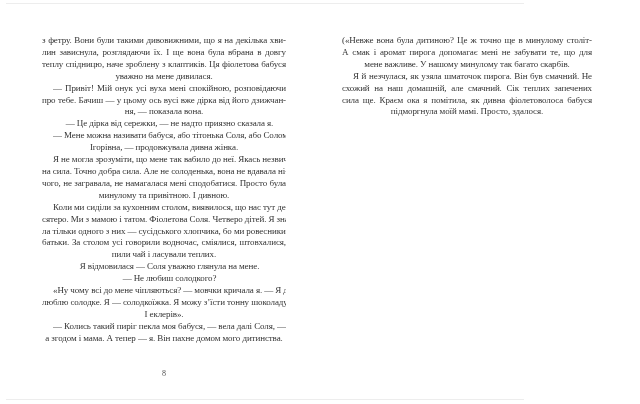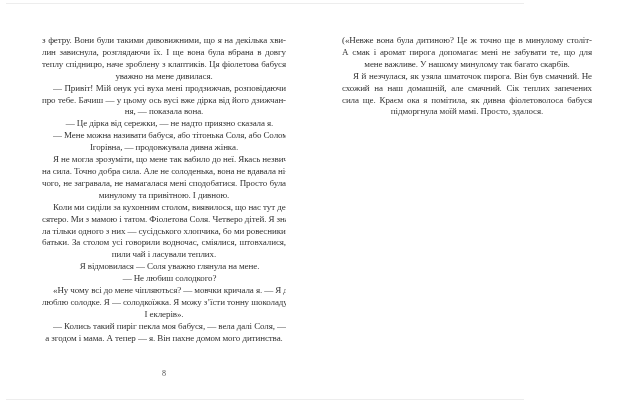--- a/index.html
+++ b/index.html
@@ -54,21 +54,21 @@
 <body>
 
 <div class="spread">
   <div class="edge-line top"></div>
 
   <div class="column left" id="left-lines">
       <div class="line">з фетру. Вони були такими дивовижними, що я на декілька хви-</div>
       <div class="line">лин зависнула, розглядаючи їх. І ще вона була вбрана в довгу</div>
       <div class="line">теплу спідницю, наче зроблену з клаптиків. Ця фіолетова бабуся</div>
       <div class="line end">уважно на мене дивилася.</div>
-      <div class="line indent">— Привіт! Мій онук усі вуха мені продзижчав, розповідаючи</div>
+      <div class="line indent">— Привіт! Мій онук усі вуха мені спокійною, розповідаючи</div>
       <div class="line">про тебе. Бачиш — у цьому ось вусі вже дірка від його дзижчан-</div>
       <div class="line end">ня, — показала вона.</div>
       <div class="line indent end">— Це дірка від сережки, — не надто приязно сказала я.</div>
       <div class="line indent">— Мене можна називати бабуся, або тітонька Соля, або Соломія</div>
       <div class="line end">Ігорівна, — продовжувала дивна жінка.</div>
       <div class="line indent">Я не могла зрозуміти, що мене так вабило до неї. Якась незвич-</div>
       <div class="line">на сила. Точно добра сила. Але не солоденька, вона не вдавала ні-</div>
       <div class="line">чого, не загравала, не намагалася мені сподобатися. Просто була</div>
       <div class="line end">минулому та привітною. І дивною.</div>
       <div class="line indent">Коли ми сиділи за кухонним столом, виявилося, що нас тут де-</div>

